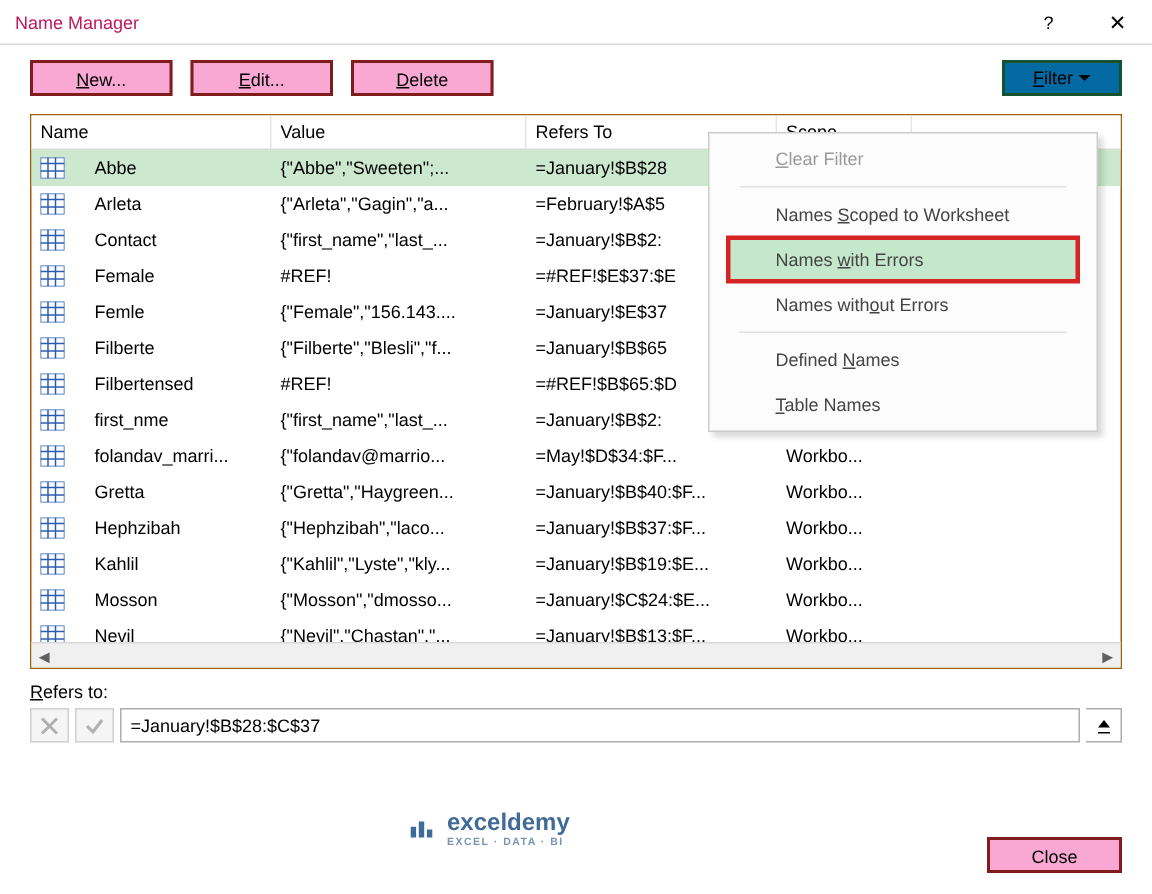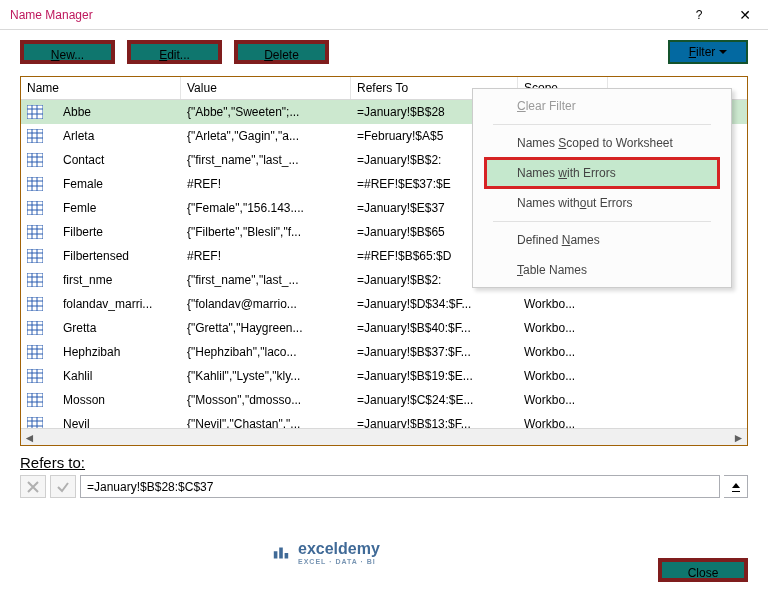--- a/index.html
+++ b/index.html
@@ -5,21 +5,21 @@
   * { box-sizing: border-box; }
   body { margin:0; font-family:"Segoe UI",Tahoma,sans-serif; font-size:12px; color:#000; background:#fff; }
   .wrapper { width:768px; height:596px; position:relative; }
   
   .titlebar { height:30px; border-bottom:1px solid #d9d9d9; background:#fff; display:flex; align-items:center; padding-left:10px; }
   .titlebar .title { font-size:12px; color:#be185d; flex:1; }
   .titlebar .help { width:46px; text-align:center; font-size:12px; color:#000; cursor:pointer; height:30px; line-height:30px; }
   .titlebar .close { width:46px; text-align:center; font-size:14px; color:#000; cursor:pointer; height:30px; line-height:30px; font-weight:400; }
   
   .toolbar { display:flex; padding:10px 20px 8px 20px; gap:12px; align-items:center; }
-  .btn { min-width:95px; height:24px; border:4px solid #7f1d1d; background:#0f766e; text-align:center; line-height:22px; font-size:12px; cursor:pointer; }
+  .btn { min-width:95px; height:24px; border:2px solid #7f1d1d; background:#f9a8d4; text-align:center; line-height:22px; font-size:12px; cursor:pointer; }
   .spacer{flex:1;}
   .btn.filter{min-width:80px; border:2px solid #14532d; background:#0369a1; display:flex; align-items:center; justify-content:center; gap:4px;}
   .triangle-down { width:0;height:0;border-left:4px solid transparent;border-right:4px solid transparent;border-top:4px solid #000; display:inline-block; }
   
   .grid-outer { margin:4px 20px; border:1px solid #a16207; position:relative; height:370px; }
   .grid-header { display:flex; background:#fff; height:23px; border-bottom:1px solid #d9d9d9; }
   .gh { padding:4px 6px; font-size:12px; border-right:1px solid #e5e5e5; white-space:nowrap; overflow:hidden; }
   .c-name{width:160px;} .c-value{width:170px;} .c-refers{width:167px;} .c-scope{width:90px;}
   .grid-body { overflow:hidden; }
   .row { display:flex; height:24px; align-items:center; }
@@ -35,21 +35,21 @@
   .menu-item.highlight.red-outline{outline:3px solid #d62324; outline-offset:-2px;}
   .menu-item.disabled{color:#9a9a9a;}
   .menu-sep{height:1px; background:#e1e1e1; margin:3px 8px;}
   .menu .u{text-decoration:underline;}
   
   .grid-scroll{position:absolute; bottom:0; left:0; right:0; height:17px; background:#f0f0f0; border-top:1px solid #d9d9d9; display:flex;}
   .grid-scroll .arrow{width:17px;height:17px;display:flex;align-items:center;justify-content:center;color:#606060;}
   .grid-scroll .track{flex:1;}
   
   .refersarea{margin:6px 20px 0 20px;}
-  .rlabel{font-size:15px; padding:2px 0; text-decoration:underline;}
+  .rlabel{font-size:12px; padding:2px 0; }
   .rrow{display:flex;align-items:center;gap:4px;margin-top:2px;}
   .ico-btn{width:26px;height:23px;border:1px solid #cfcfcf;background:#f5f5f5;display:flex;align-items:center;justify-content:center;color:#b0b0b0;}
   .refers-input{flex:1;height:23px;border:1px solid #abadb3;padding:0 6px;font-size:12px;}
   .refers-expand{width:24px;height:23px;border:1px solid #abadb3;border-left:none;display:flex;align-items:center;justify-content:center;}
   
   .watermark{position:absolute; left:270px; top:540px; display:flex; align-items:center; gap:6px; color:#2c5a8c; font-weight:600; opacity:0.9;}
   .wm-ico{width:22px;height:18px;}
   .wm-sub{font-size:7px; letter-spacing:1px; color:#6a8aab; font-weight:600;}
   
   .closebar{position:absolute; right:20px; bottom:14px;}
@@ -229,21 +229,21 @@
                 <rect x="0" y="0" width="16" height="14" fill="#fff" stroke="#2a5db0"></rect>
                 <line x1="0" y1="4" x2="16" y2="4" stroke="#2a5db0"></line>
                 <line x1="0" y1="9" x2="16" y2="9" stroke="#2a5db0"></line>
                 <line x1="5" y1="0" x2="5" y2="14" stroke="#2a5db0"></line>
                 <line x1="10" y1="0" x2="10" y2="14" stroke="#2a5db0"></line>
               </svg>
             </span>
             <span>folandav_marri...</span>
           </div>
           <div class="cell c-value">{"folandav@marrio...</div>
-          <div class="cell c-refers">=January!$D$34:$F...</div>
+          <div class="cell c-refers">=May!$D$34:$F...</div>
           <div class="cell c-scope">Workbo...</div>
         </div>
         <div class="row">
           <div class="cell c-name">
             <span class="name-icon">
               <svg width="16" height="14" viewBox="0 0 16 14">
                 <rect x="0" y="0" width="16" height="14" fill="#fff" stroke="#2a5db0"></rect>
                 <line x1="0" y1="4" x2="16" y2="4" stroke="#2a5db0"></line>
                 <line x1="0" y1="9" x2="16" y2="9" stroke="#2a5db0"></line>
                 <line x1="5" y1="0" x2="5" y2="14" stroke="#2a5db0"></line>

